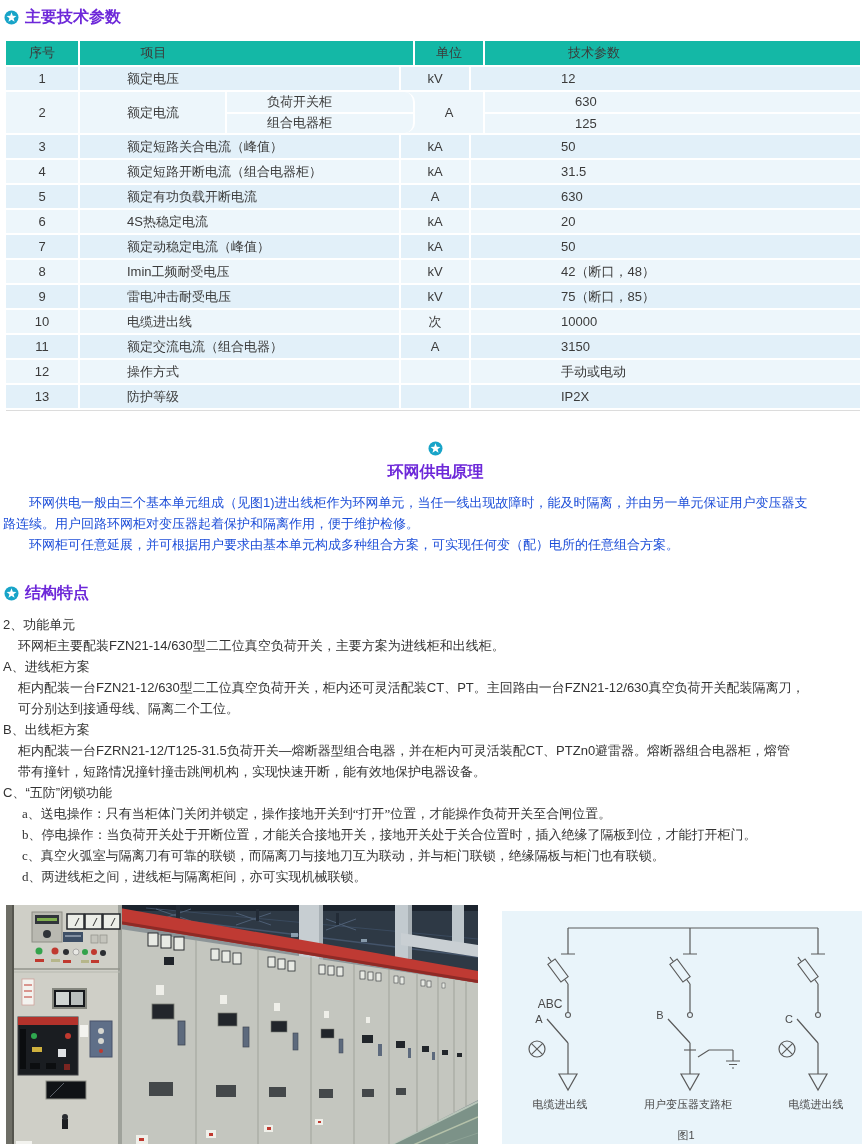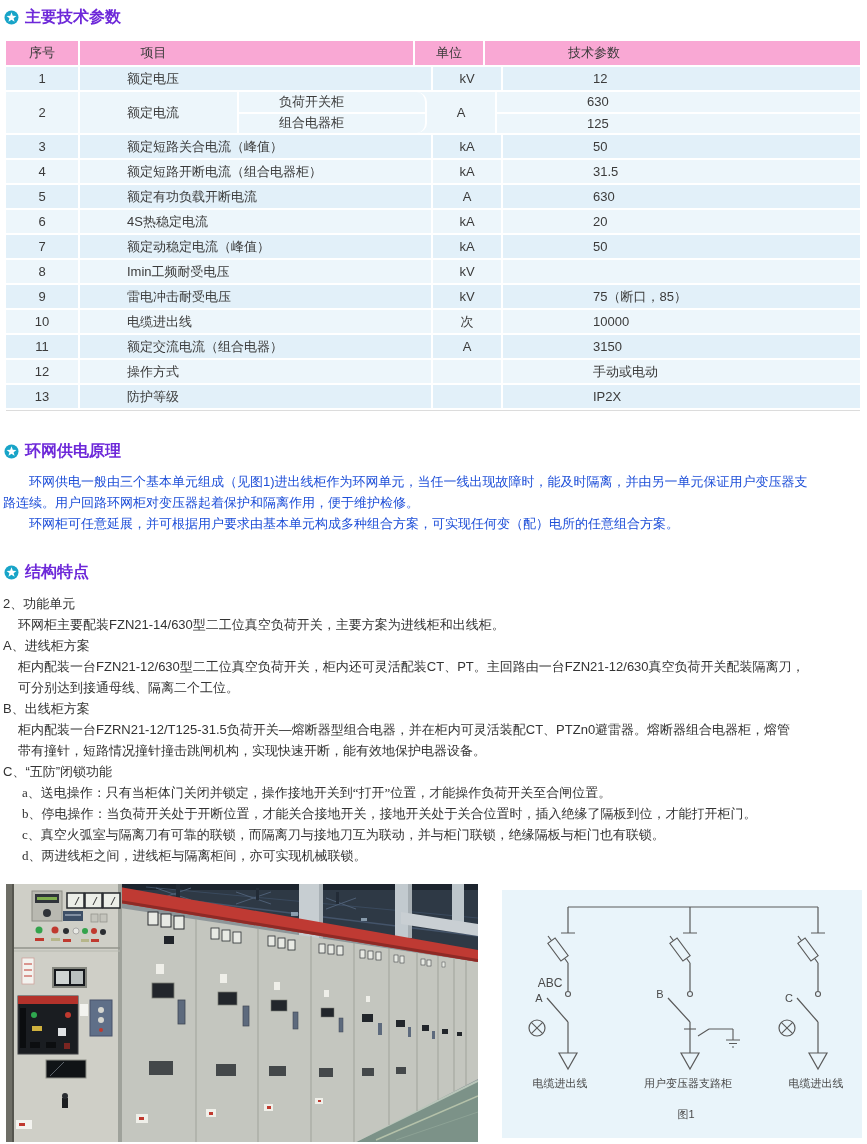--- a/index.html
+++ b/index.html
@@ -2,35 +2,35 @@
 <html><head>
 <meta charset="utf-8">
 <style>
   html,body{margin:0;padding:0;background:#fff;}
   .page{position:relative;width:867px;height:1144px;background:#fff;overflow:hidden;
         font-family:"Liberation Sans","DejaVu Sans",sans-serif;color:#3b3b3b;}
   
   .sec-title{display:flex;align-items:center;gap:6px;margin-left:4px;color:#6d28d9;
              font-size:16px;font-weight:bold;line-height:20px;}
   .st1{padding-top:7px;}
-  .st2{margin-top:30px;}
+  .st2{margin-top:30px;flex-direction:column;}
   .st3{margin-top:28px;}
   .icon-bullet{flex:0 0 auto;display:block;}
   
   .ptable{margin:14px 0 0 6px;width:854px;font-size:13px;border-bottom:1px solid #dcdcdc;}
   .trow{display:flex;box-sizing:border-box;border-bottom:2px solid #fff;}
-  .thead{height:26px;background:#f9a8d4;}
+  .thead{height:26px;background:#14b8a6;}
   .r{height:25px;}
   .r2{height:43px;}
   .bg-d{background:#e2f0f9;}
   .bg-l{background:#edf6fb;}
   .cell{display:flex;align-items:center;box-sizing:border-box;}
   .c-no{width:74px;justify-content:center;border-right:2px solid #fff;}
-  .c-item{width:353px;padding-left:47px;border-right:2px solid #fff;text-align:right;}
-  .c-item2{width:159px;padding-left:47px;border-right:2px solid #fff;}
+  .c-item{width:321px;padding-left:47px;border-right:2px solid #fff;text-align:right;}
+  .c-item2{width:147px;padding-left:47px;border-right:2px solid #fff;}
   .c-item-h{width:335px;border-right:2px solid #fff;}
   .c-item-h span{display:block;width:147px;text-align:center;}
   .c-sub{width:188px;flex-direction:column;align-items:stretch;padding:0;border-right:2px solid #fff;border-radius:10px;}
   .c-unit{width:70px;justify-content:center;border-right:2px solid #fff;}
   .c-val{flex:1;padding-left:90px;}
   .c-val-h{flex:1;padding-left:83px;}
   .c-val2{flex:1;flex-direction:column;align-items:stretch;padding:0;}
   .subcell{flex:1;display:flex;align-items:center;box-sizing:border-box;}
   .sub-i{padding-left:40px;}
   .sub-v{padding-left:90px;}
@@ -119,20 +119,21 @@
     <div class="trow r bg-d">
       <div class="cell c-no">7</div>
       <div class="cell c-item">额定动稳定电流（峰值）</div>
       <div class="cell c-unit">kA</div>
       <div class="cell c-val">50</div>
     </div>
     <div class="trow r bg-l">
       <div class="cell c-no">8</div>
       <div class="cell c-item">Imin工频耐受电压</div>
       <div class="cell c-unit">kV</div>
+      <div class="cell c-val">42（断口，48）</div>
     </div>
     <div class="trow r bg-d">
       <div class="cell c-no">9</div>
       <div class="cell c-item">雷电冲击耐受电压</div>
       <div class="cell c-unit">kV</div>
       <div class="cell c-val">75（断口，85）</div>
     </div>
     <div class="trow r bg-l">
       <div class="cell c-no">10</div>
       <div class="cell c-item">电缆进出线</div>

